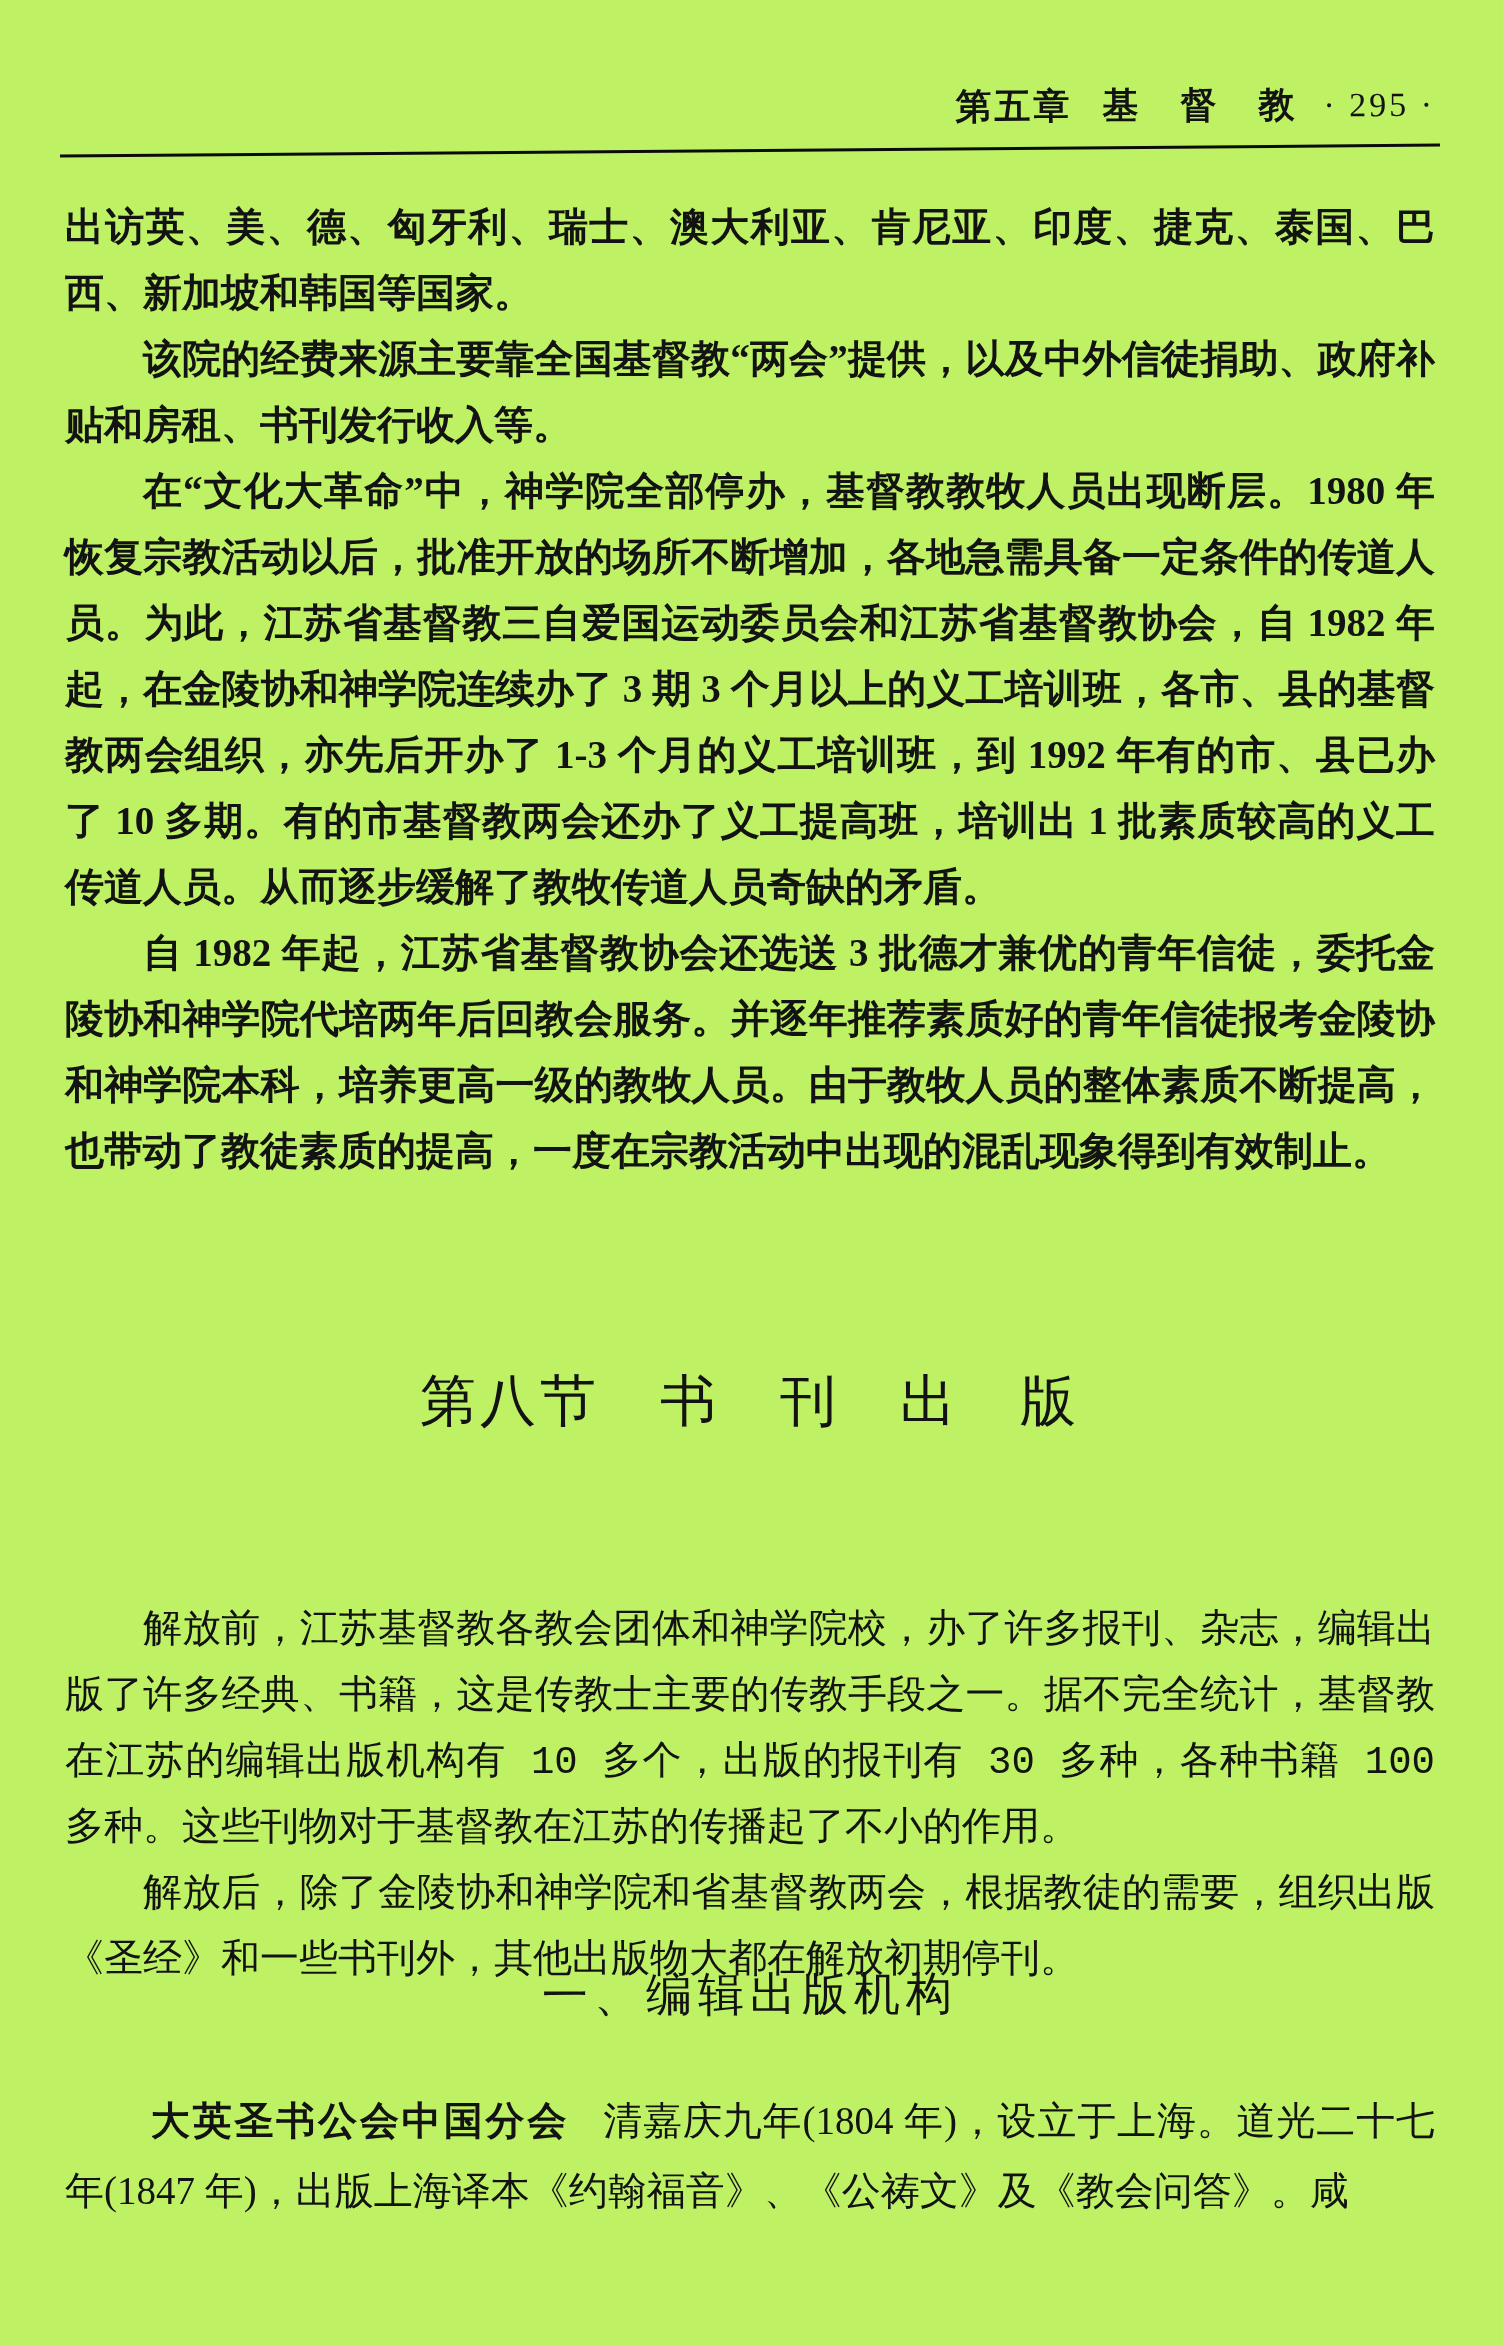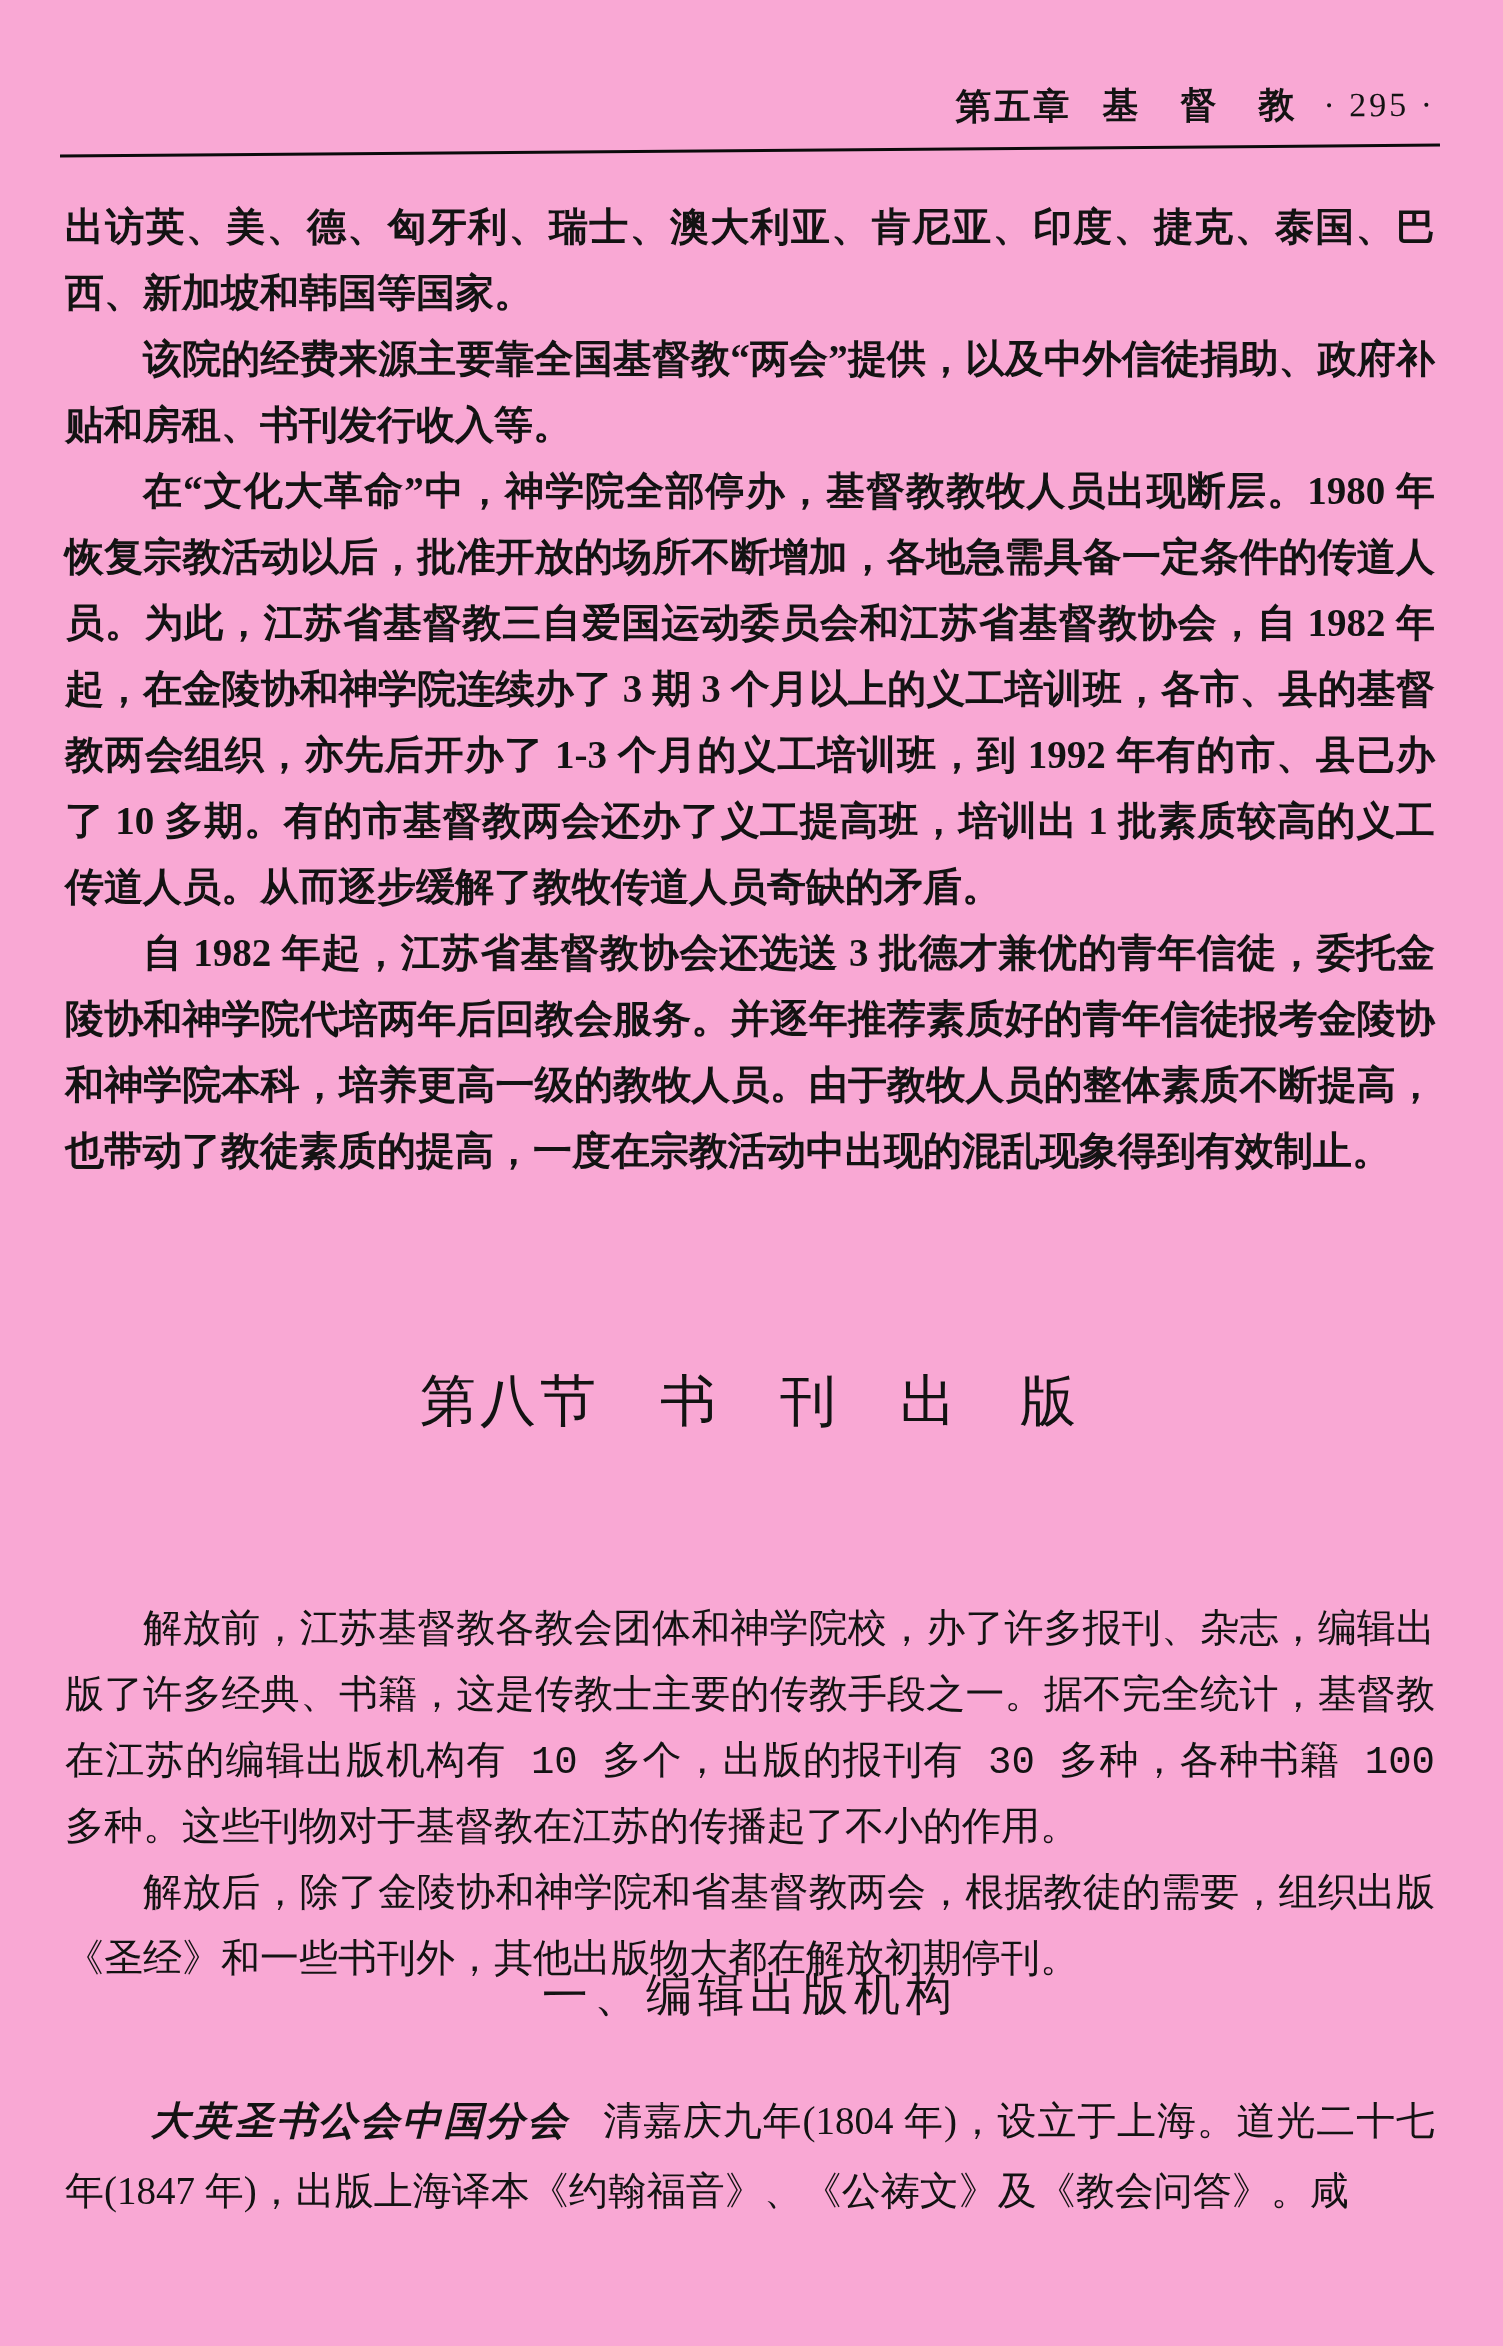--- a/index.html
+++ b/index.html
@@ -5,21 +5,21 @@
   html, body {
     margin: 0;
     padding: 0;
     background: #f2f2f0;
   }
   .page {
     position: relative;
     width: 1503px;
     height: 2346px;
     margin: 0 auto;
-    background: #f9a8d4;
+    background: #bef264;
     color: #131313;
     font-family: "Liberation Serif", "DejaVu Serif", serif;
     overflow: hidden;
   }
   
   .running-header {
     position: absolute;
     top: 84px;
     left: 65px;
     right: 68px;
@@ -90,21 +90,20 @@
     font-size: 39px;
     line-height: 70px;
     text-align: justify;
     text-indent: 2.2em;
   }
   .entry-term {
     font-family: "Liberation Sans", "DejaVu Sans", sans-serif;
     font-weight: 700;
     letter-spacing: 2px;
     margin-right: 34px;
-    font-style: italic;
   }
 </style>
 </head>
 <body>
 
 <div class="page">
 
   <div class="running-header">
     <span class="chapter">第五章</span><span class="title">基　督　教</span><span class="pageno">· 295 ·</span>
   </div>

